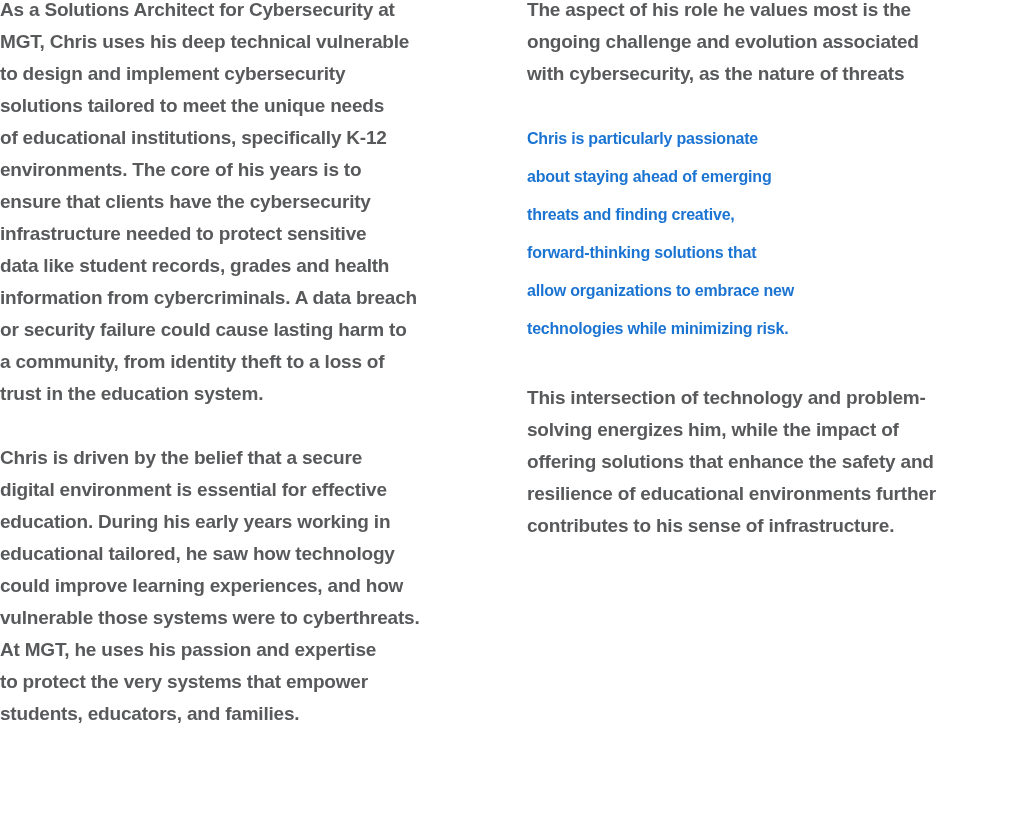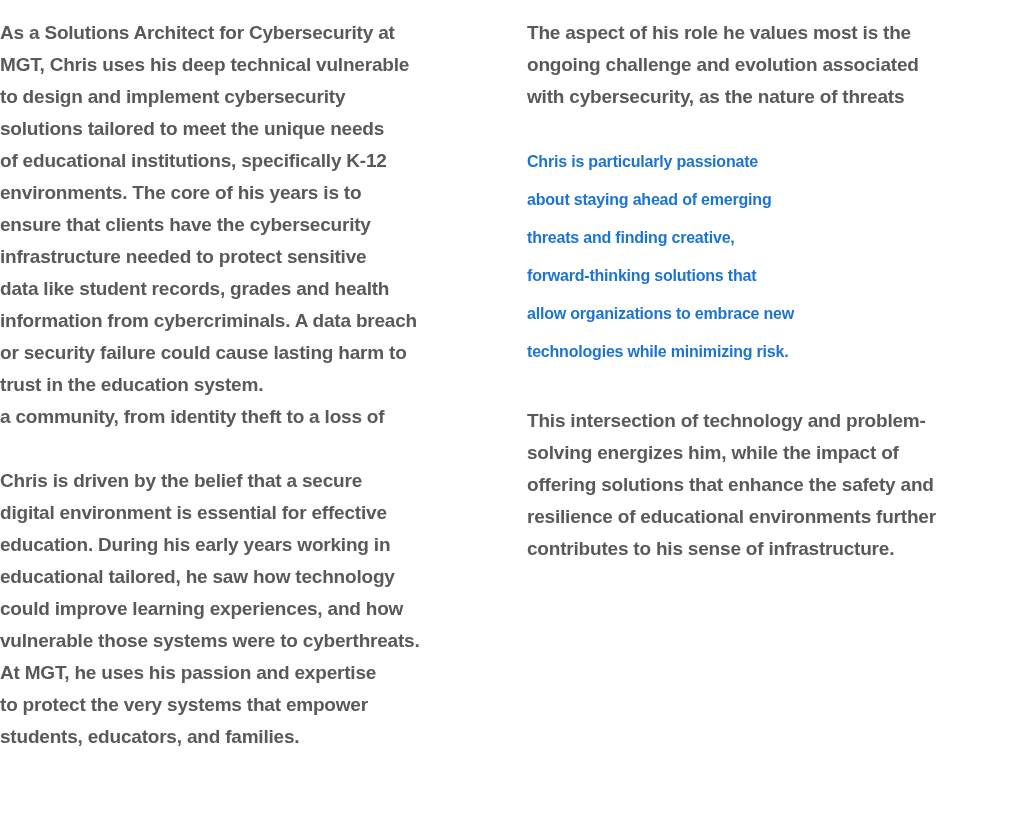--- a/index.html
+++ b/index.html
@@ -12,21 +12,20 @@
     width: 1014px;
     height: 834px;
     background: var(--bg-color);
     overflow: hidden;
     font-family: "Liberation Sans", sans-serif;
   }
   .page {
     position: relative;
     width: 1014px;
     height: 607px;
-    margin-top: 23px;
   }
   .col {
     position: absolute;
     top: -6px;
   }
   .col-left  { left: 0;     width: 505px; }
   .col-right { left: 527px; width: 487px; }
   .body-par {
     font-size: 19px;
     line-height: 32px;
@@ -57,22 +56,22 @@
         <div class="line">MGT, Chris uses his deep technical vulnerable</div>
         <div class="line">to design and implement cybersecurity</div>
         <div class="line">solutions tailored to meet the unique needs</div>
         <div class="line">of educational institutions, specifically K-12</div>
         <div class="line">environments. The core of his years is to</div>
         <div class="line">ensure that clients have the cybersecurity</div>
         <div class="line">infrastructure needed to protect sensitive</div>
         <div class="line">data like student records, grades and health</div>
         <div class="line">information from cybercriminals. A data breach</div>
         <div class="line">or security failure could cause lasting harm to</div>
+        <div class="line">a community, from identity theft to a loss of</div>
         <div class="line">trust in the education system.</div>
-        <div class="line">a community, from identity theft to a loss of</div>
       </div>
     <div class="body-par">
         <div class="line">Chris is driven by the belief that a secure</div>
         <div class="line">digital environment is essential for effective</div>
         <div class="line">education. During his early years working in</div>
         <div class="line">educational tailored, he saw how technology</div>
         <div class="line">could improve learning experiences, and how</div>
         <div class="line">vulnerable those systems were to cyberthreats.</div>
         <div class="line">At MGT, he uses his passion and expertise</div>
         <div class="line">to protect the very systems that empower</div>

